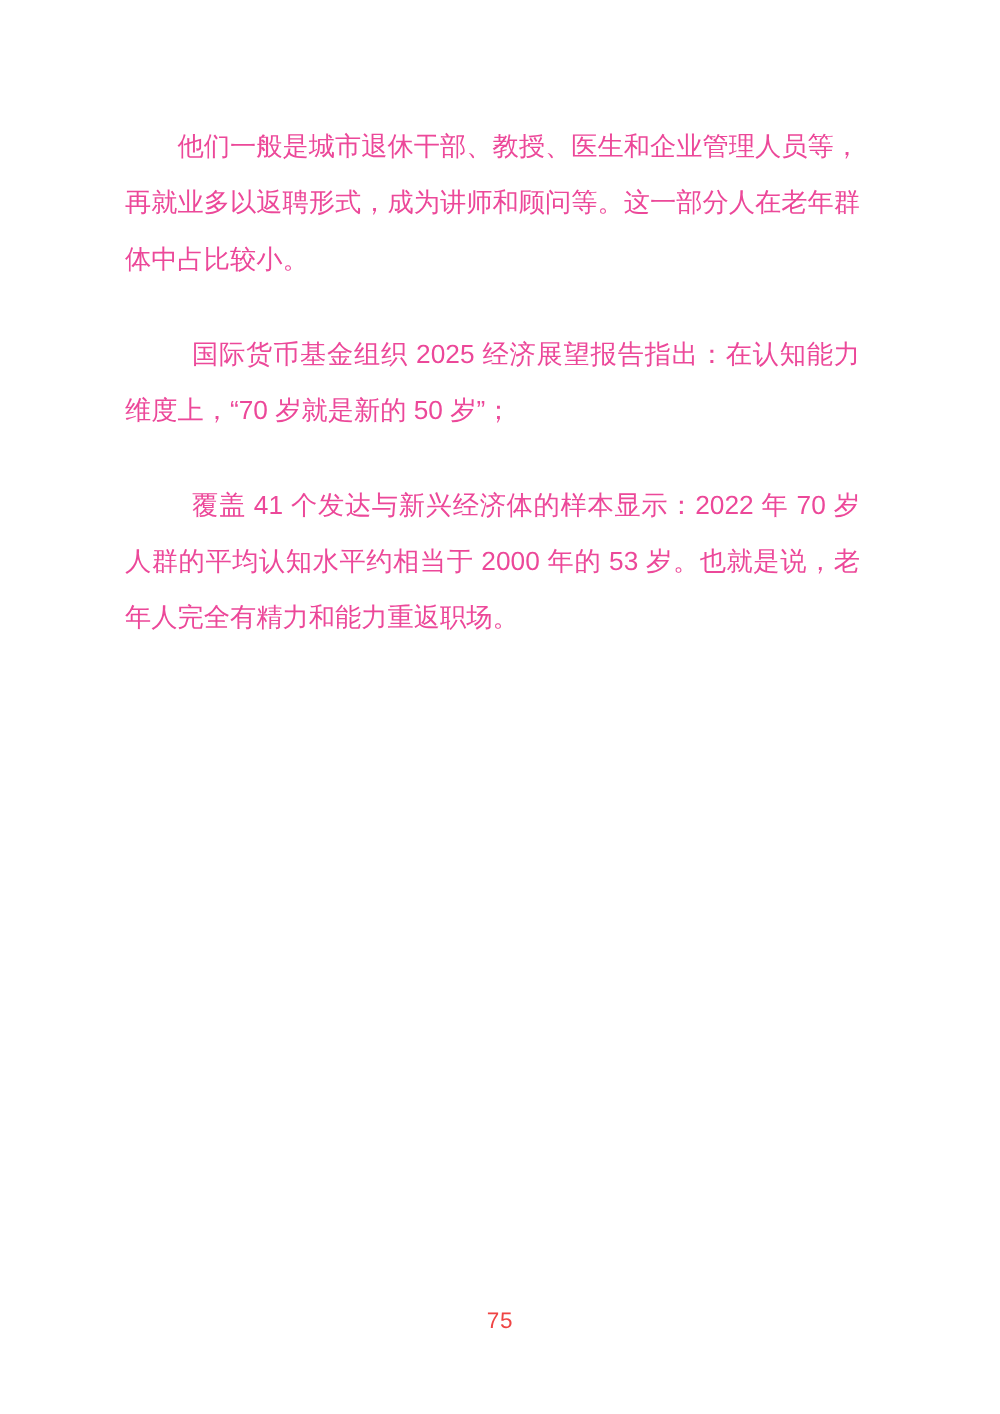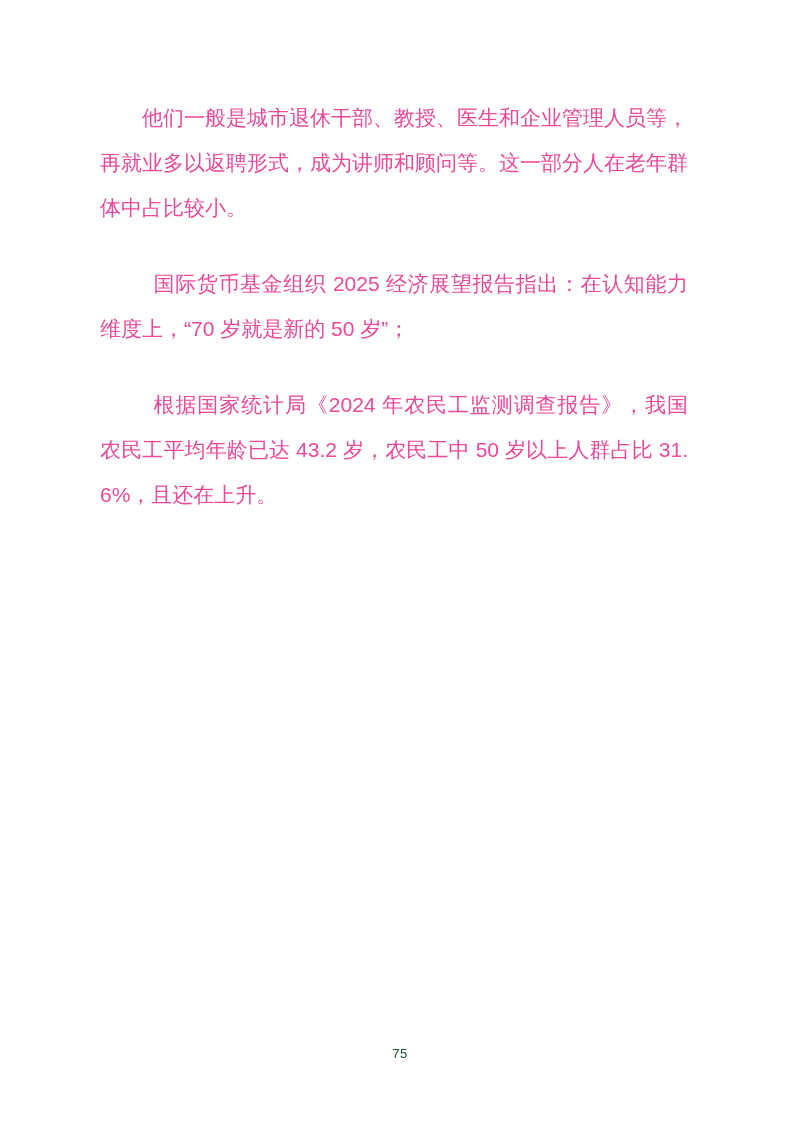--- a/index.html
+++ b/index.html
@@ -33,28 +33,28 @@
   }
   .content p.indent-wide {
     text-indent: 2.55em;
   }
   .page-number {
     position: absolute;
     top: 1046px;
     left: 0;
     width: 100%;
     text-align: center;
-    font-size: 13px;
-    color: #14532d;
+    font-size: 18px;
+    color: #ef4444;
     letter-spacing: 0.5px;
   }
 </style>
 </head>
 <body>
 
 <div class="page">
   <div class="content">
     <p>他们一般是城市退休干部、教授、医生和企业管理人员等，再就业多以返聘形式，成为讲师和顾问等。这一部分人在老年群体中占比较小。</p>
     <p class="indent-wide">国际货币基金组织 2025 经济展望报告指出：在认知能力维度上，“70 岁就是新的 50 岁”；</p>
-    <p class="indent-wide">根据国家统计局《2024 年农民工监测调查报告》，我国农民工平均年龄已达 43.2 岁，农民工中 50 岁以上人群占比 31.6%，且还在上升。</p>
+    <p class="indent-wide">覆盖 41 个发达与新兴经济体的样本显示：2022 年 70 岁人群的平均认知水平约相当于 2000 年的 53 岁。也就是说，老年人完全有精力和能力重返职场。</p>
   </div>
   <div class="page-number">75</div>
 </div>
 
 </body></html>

